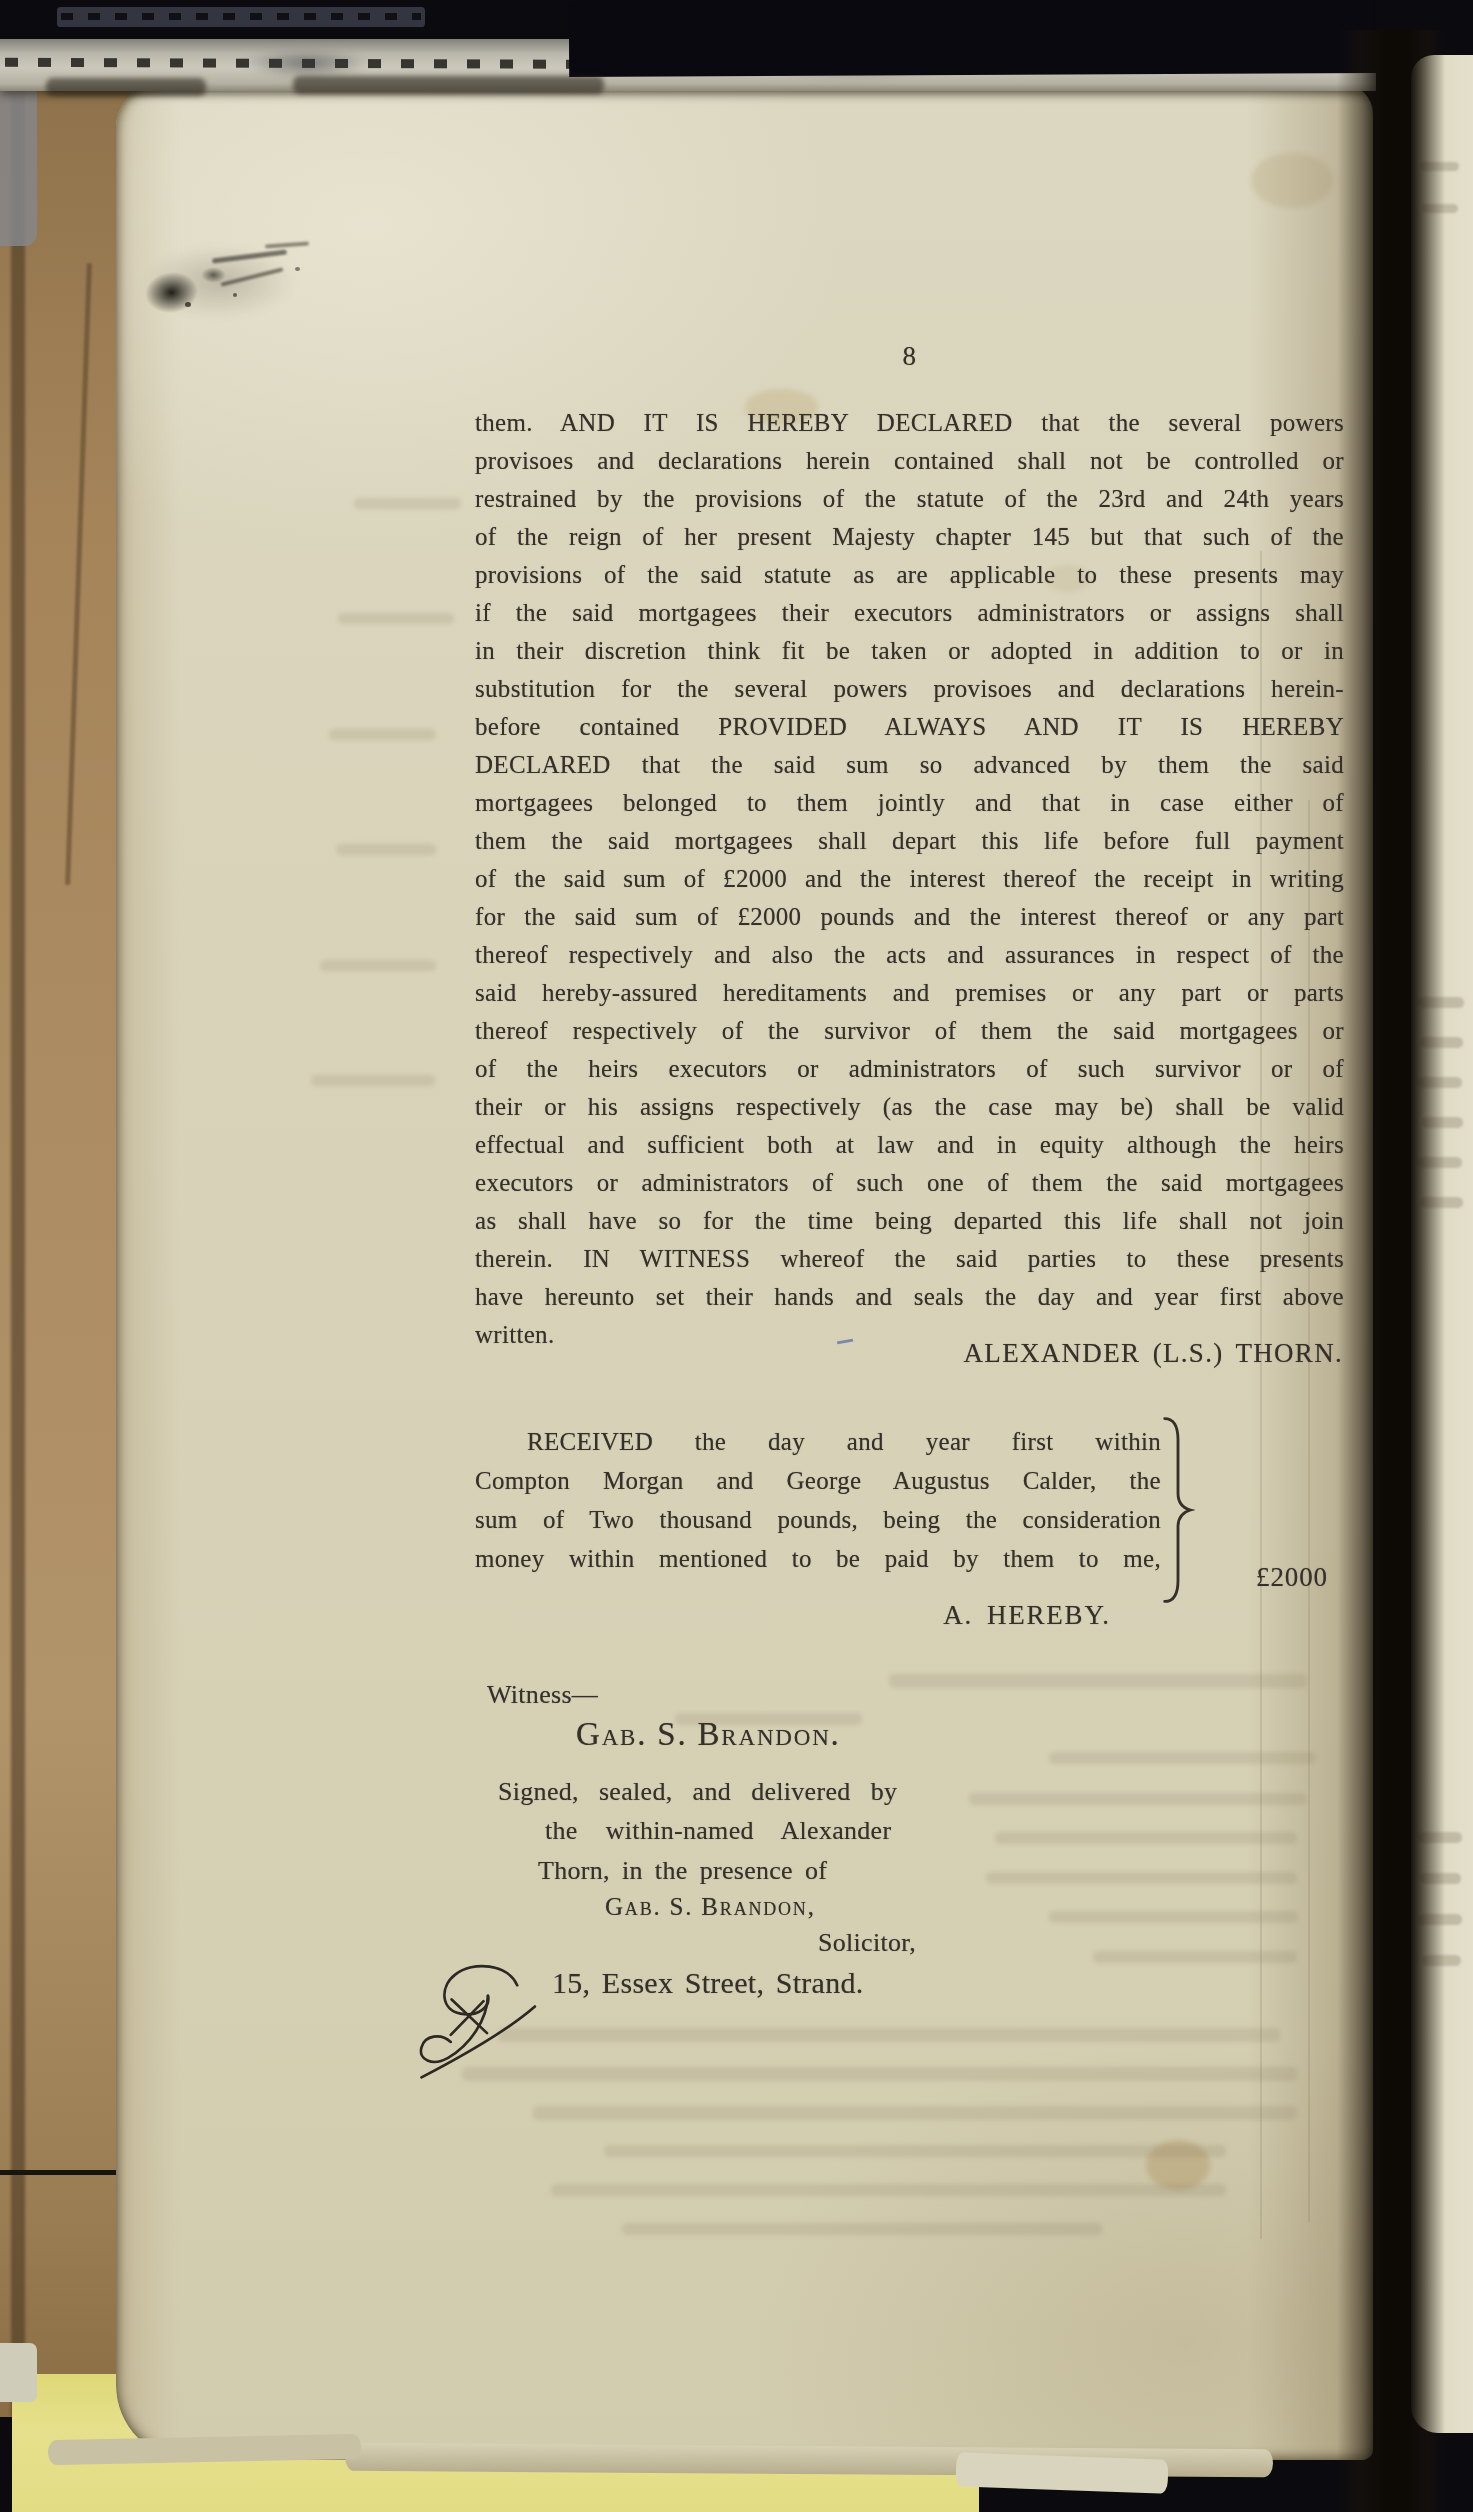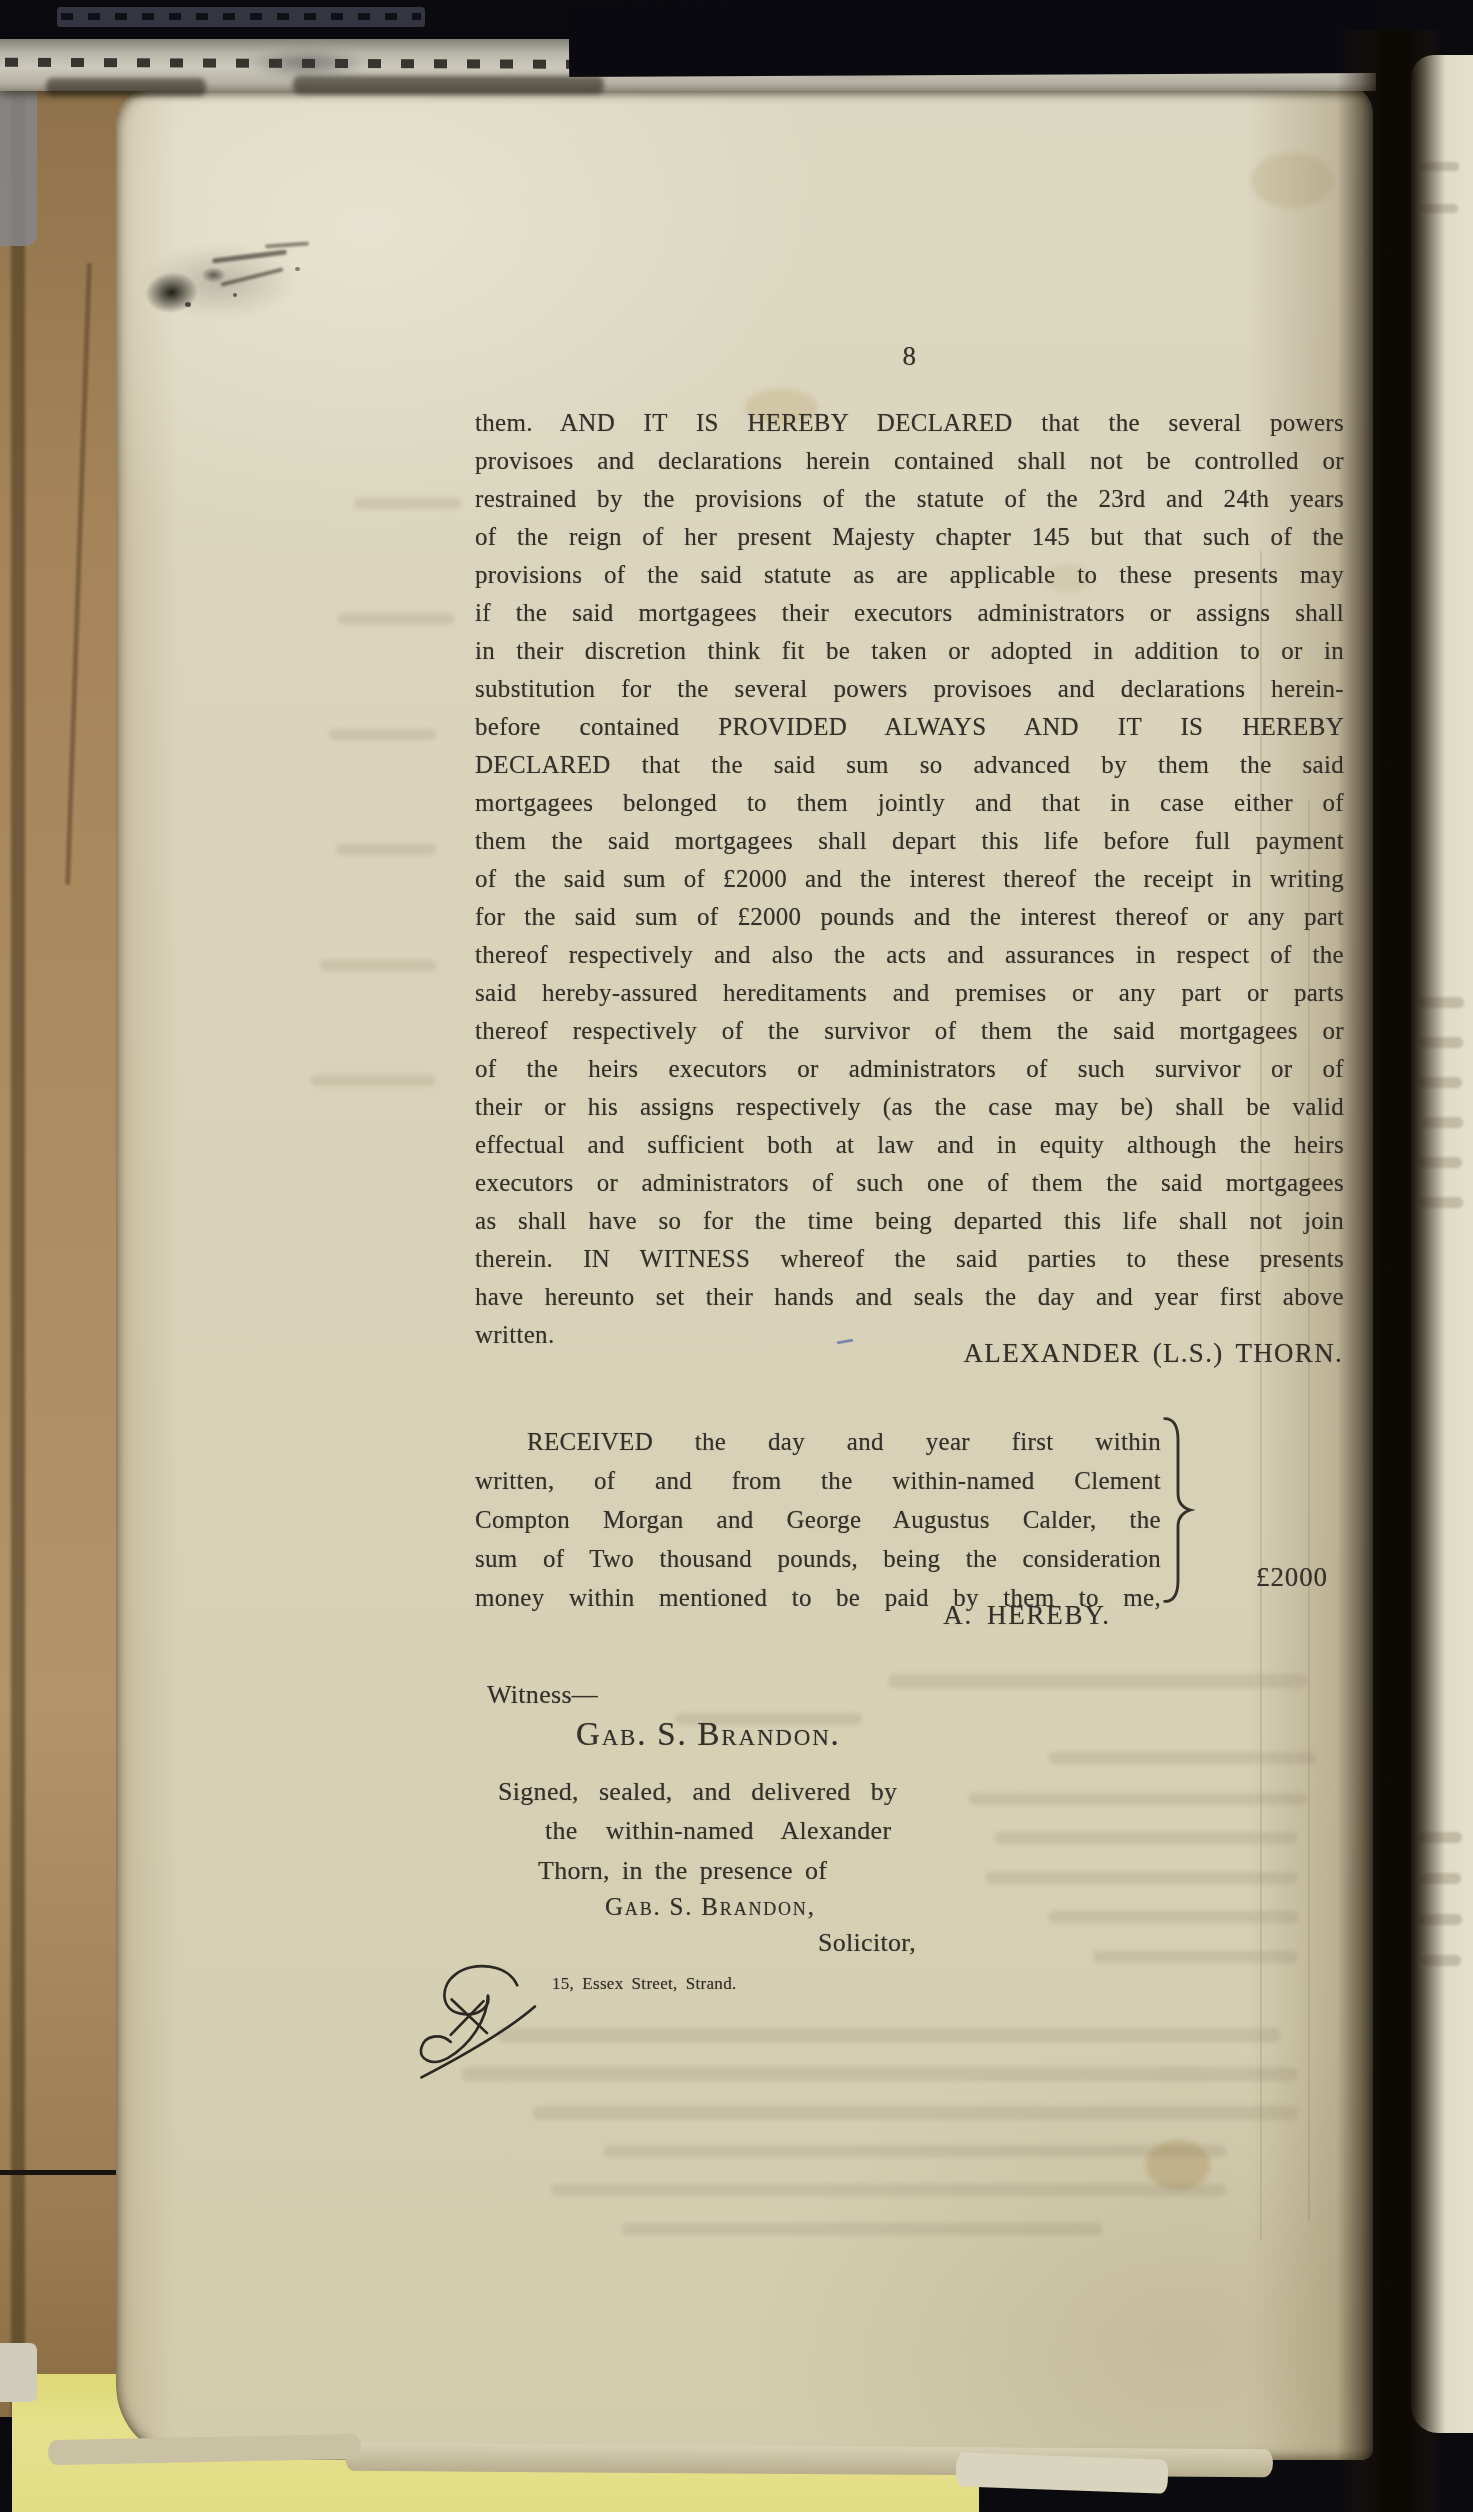--- a/index.html
+++ b/index.html
@@ -136,21 +136,21 @@
   .receipt-sig { left:938px; top:1600px; width:178px; font-size:27px; text-align:center;
     letter-spacing:1.8px; word-spacing:5.3px; }
   .witness-label { left:487px; top:1680px; font-size:26px; }
   .sc { font-variant:small-caps; letter-spacing:1.8px; }
   .wit-name1 { left:576px; top:1716px; font-size:33px; }
   .attest1 { left:485px; top:1777px; font-size:26px; word-spacing:13.3px;margin-left:13px; }
   .attest2 { left:545px; top:1816px; font-size:26px; word-spacing:21.3px; }
   .attest3 { left:538px; top:1856px; font-size:26px; word-spacing:5.3px; }
   .wit-name2 { left:605px; top:1893px; font-size:25px; }
   .wit-title { left:818px; top:1928px; font-size:26px; }
-  .wit-addr { left:552px; top:1966px; font-size:17px; word-spacing:3.6px;margin-top:8px; }
+  .wit-addr { left:552px; top:1966px; font-size:30px; word-spacing:3.6px; }
   .page-num { left:475px; top:341px; width:869px; font-size:27px; text-align:center; }
   .flourish-wrap { position:absolute; left:402px; top:1960px; width:140px; height:132px; z-index:10; }
 </style>
 </head>
 <body>
 
 <div class="stage">
 
   <div class="top-dash-far">
     <div class="dashes"></div>
@@ -262,21 +262,20 @@
       <div class="bl">as shall have so for the time being departed this life shall not join</div>
       <div class="bl">therein. IN WITNESS whereof the said parties to these presents</div>
       <div class="bl">have hereunto set their hands and seals the day and year first above</div>
       <div class="bl">written.</div>
     </div>
 
   <div class="t party-sig">ALEXANDER (L.S.) THORN.</div>
 
   <div class="t receipt">
       <div class="rl">RECEIVED the day and year first within</div>
-      <div class="rl">written, of and from the within-named Clement</div>
       <div class="rl">Compton Morgan and George Augustus Calder, the</div>
       <div class="rl">sum of Two thousand pounds, being the consideration</div>
       <div class="rl">money within mentioned to be paid by them to me,</div>
     </div>
 
   <div class="brace-wrap">
     <svg width="34" height="190" viewBox="0 0 38 214">
       <path d="M4 4 Q19 4 19 28 L19 88 Q19 103 33 107 Q19 111 19 126 L19 186 Q19 210 4 210" fill="none" stroke="#35302a" stroke-width="3.2" stroke-linecap="round"></path>
     </svg>
   </div>

